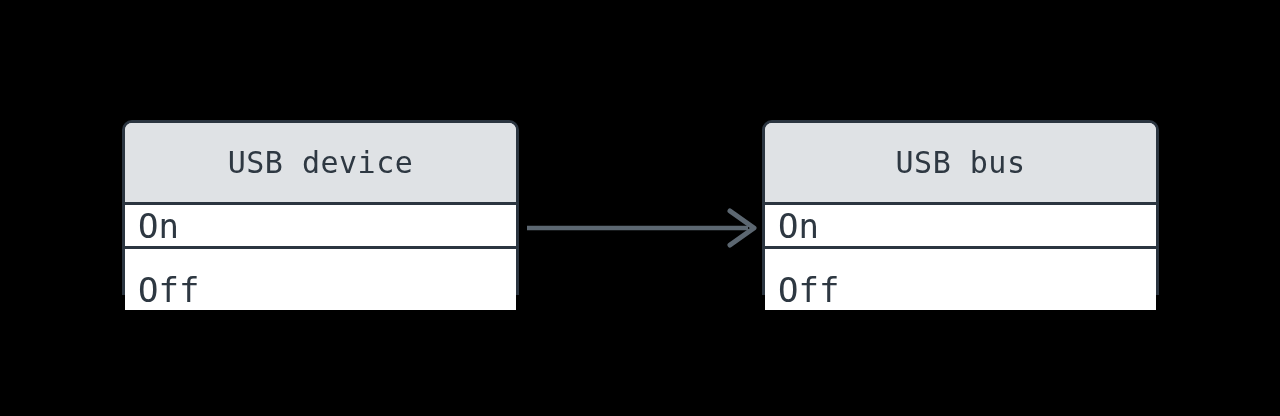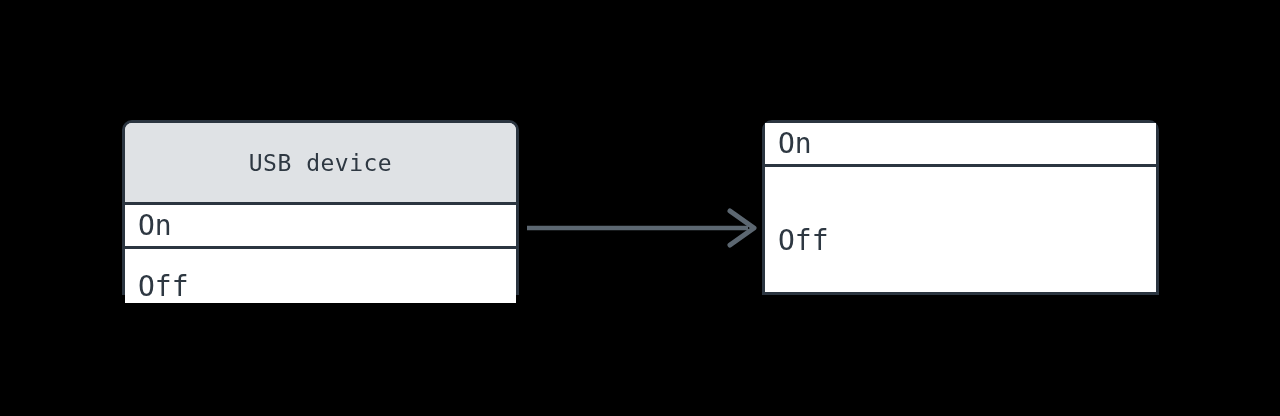--- a/index.html
+++ b/index.html
@@ -31,34 +31,34 @@
   .node-right { left: 762px; }
   .node-header {
     height: 79px;
     flex: 0 0 79px;
     background: #dfe2e5;
     border-bottom: 3px solid #2b3540;
     border-radius: 7px 7px 0 0;
     display: flex;
     align-items: center;
     justify-content: center;
-    font-size: 23px;
+    font-size: 30px;
     font-weight: 500;
     color: #2e3842;
     letter-spacing: 0.5px;
   }
   .node-row {
     flex: 0 0 41px;
     height: 41px;
     background: #ffffff;
     border-bottom: 3px solid #2b3540;
     display: flex;
     align-items: center;
     padding-left: 13px;
-    font-size: 28px;
+    font-size: 34px;
     color: #2e3842;
   }
   .node-row.last {
     flex: 1 1 auto;
     border-bottom: none;
     margin-top: 21px;
   }
   .edge-svg {
     position: absolute;
     left: 0;
@@ -73,20 +73,21 @@
 
 <div class="canvas">
 
   <div class="node node-left">
     <div class="node-header">USB device</div>
     <div class="node-row">On</div>
     <div class="node-row last">Off</div>
   </div>
 
   <div class="node node-right">
+    <div class="node-header">USB bus</div>
     <div class="node-row">On</div>
     <div class="node-row last">Off</div>
   </div>
 
   <svg class="edge-svg" viewBox="0 0 1280 416" aria-hidden="true">
     <line x1="527" y1="228" x2="748" y2="228" stroke="#5c6771" stroke-width="4.5" stroke-linecap="butt"></line>
     <polyline points="730,211 754,228 730,245" fill="none" stroke="#5c6771" stroke-width="5" stroke-linecap="round" stroke-linejoin="round"></polyline>
   </svg>
 
 </div>

